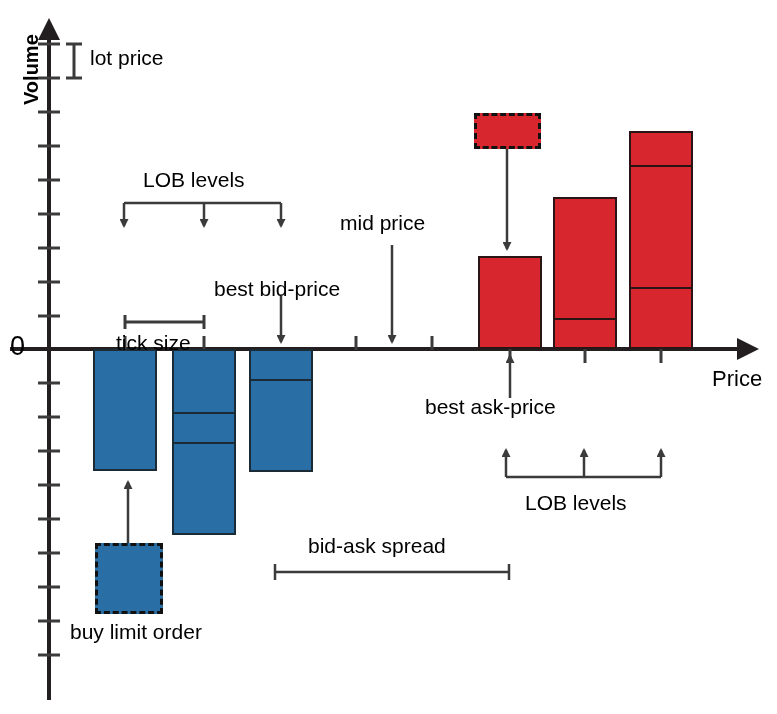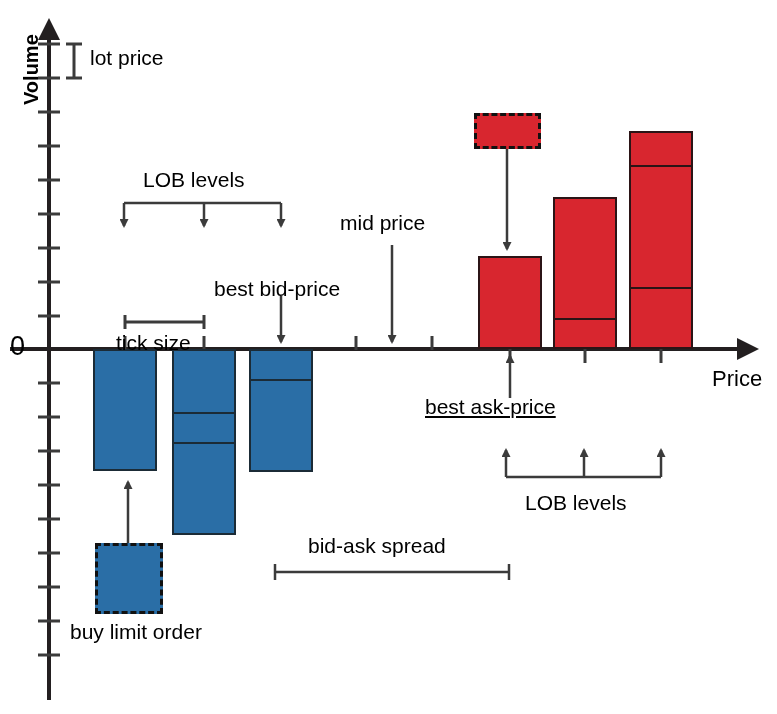--- a/index.html
+++ b/index.html
@@ -151,21 +151,21 @@
   <div class="anno" style="left:90px;top:46px;">lot price</div>
 
   <div class="anno" style="left:116px;top:295px;margin-top:36px;">tick size</div>
 
   <div class="anno" style="left:143px;top:168px;">LOB levels</div>
 
   <div class="anno" style="left:525px;top:491px;">LOB levels</div>
 
   <div class="anno" style="left:214px;top:257px;margin-top:20px;">best bid-price</div>
 
-  <div class="anno" style="left:425px;top:395px;text-decoration:underline;">best ask-price</div>
+  <div class="anno" style="left:425px;top:395px;">best ask-price</div>
 
   <div class="anno" style="left:340px;top:211px;">mid price</div>
 
   <div class="anno" style="left:308px;top:534px;">bid-ask spread</div>
 
   <div class="anno" style="left:70px;top:620px;">buy limit order</div>
 
 
 </div>
 

